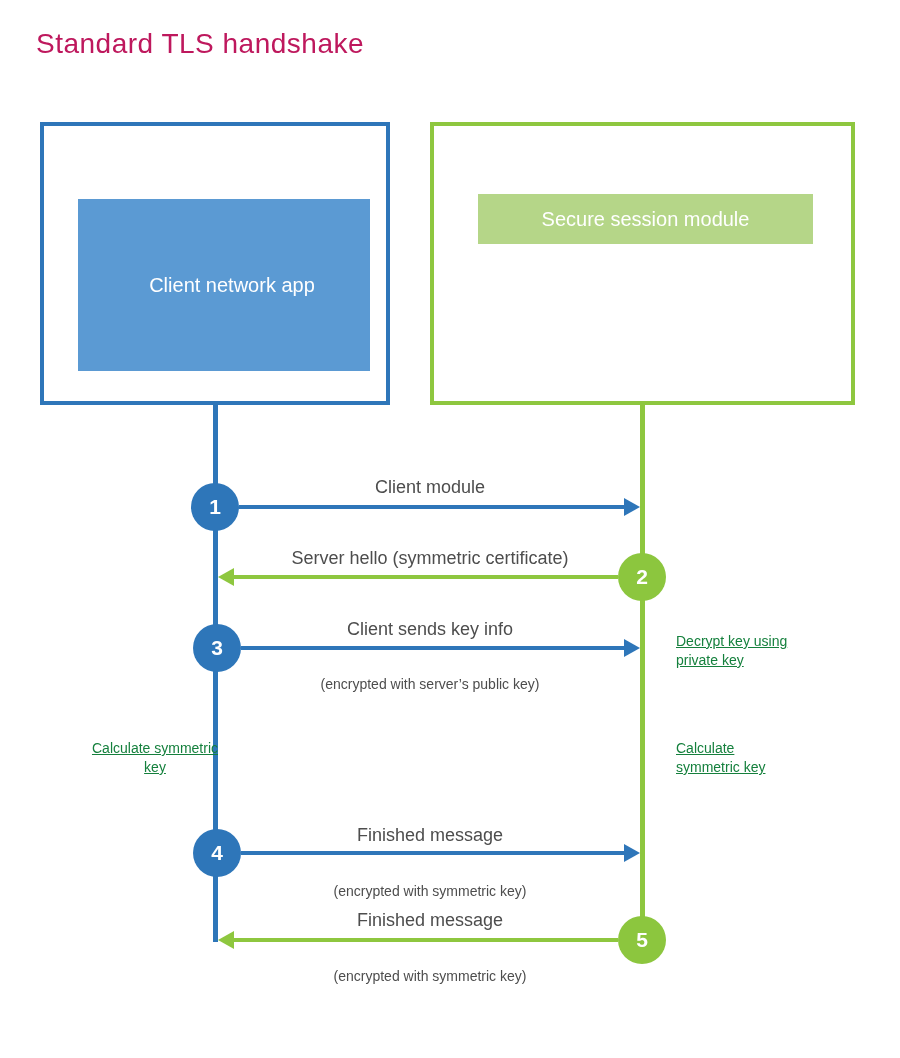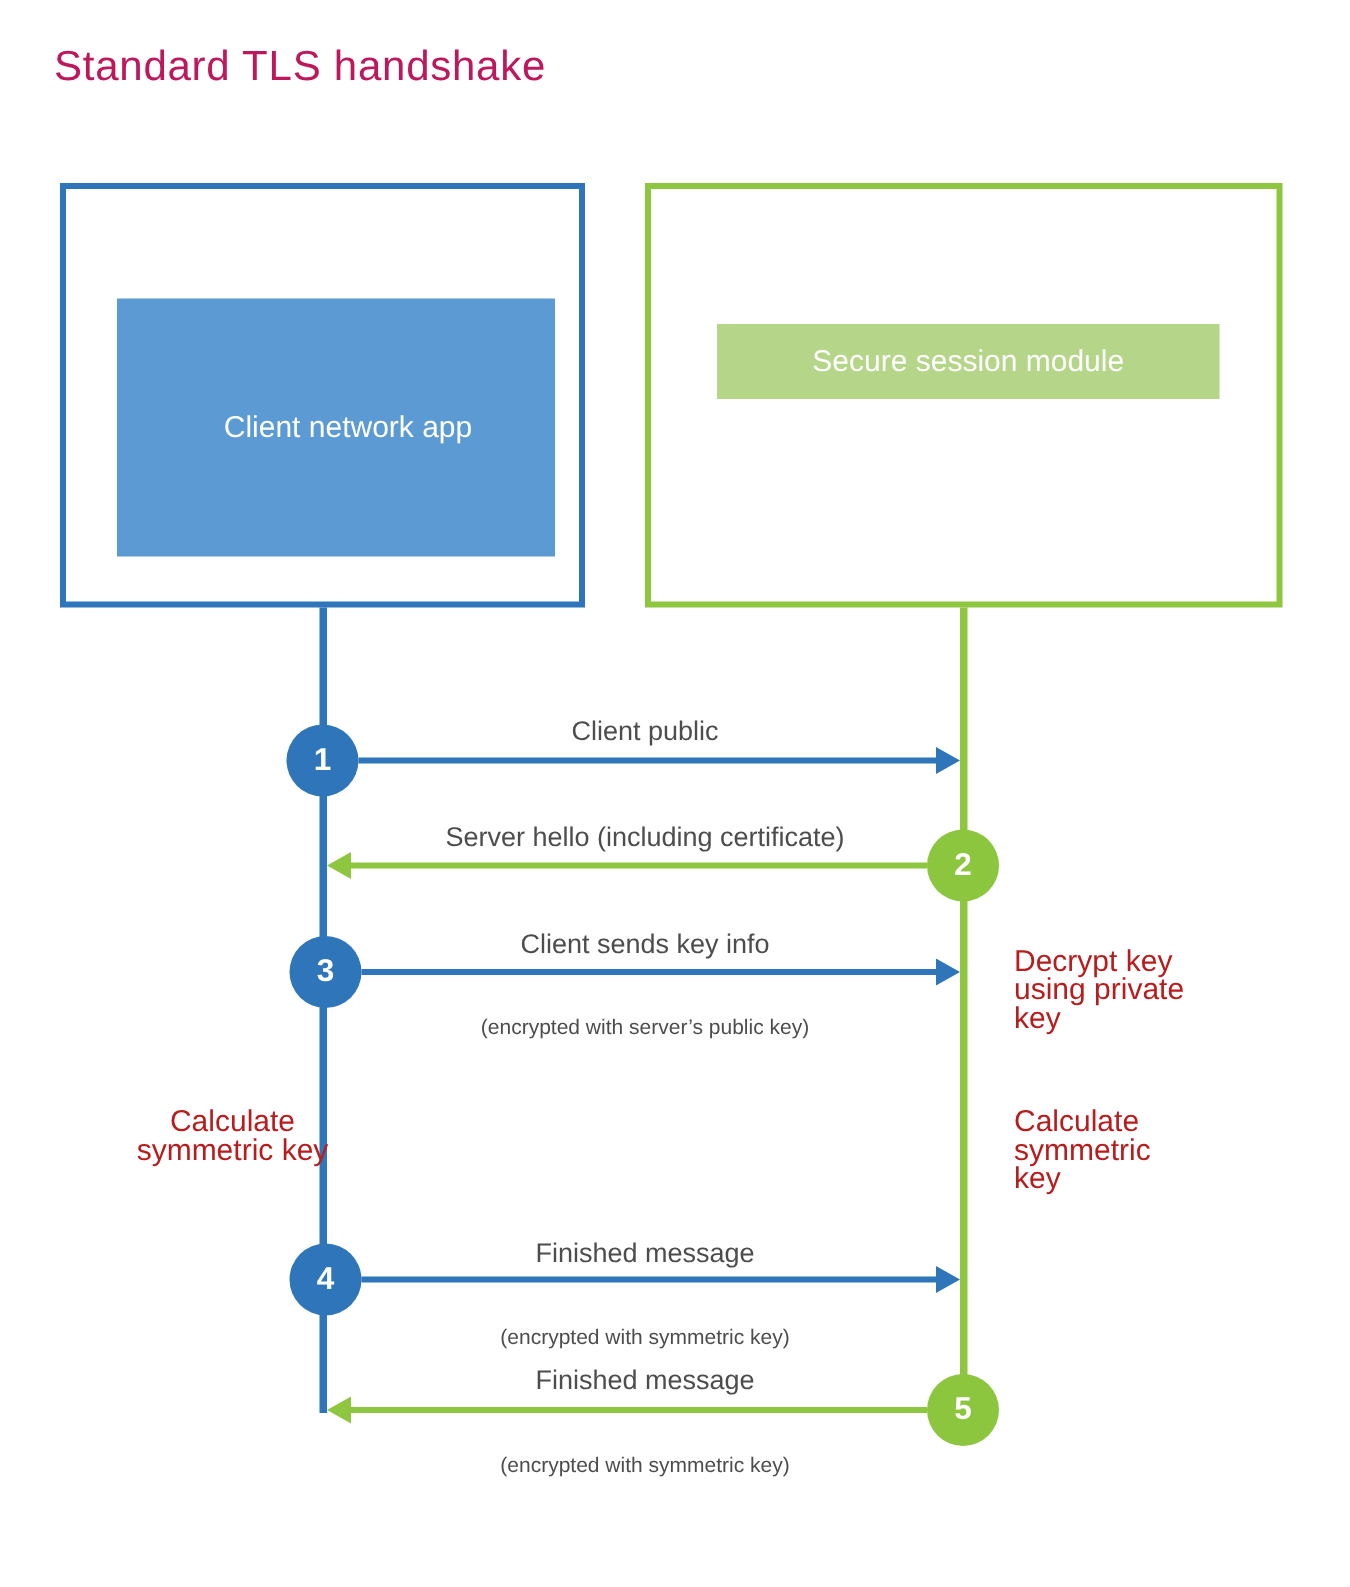--- a/index.html
+++ b/index.html
@@ -55,21 +55,21 @@
   }
   .module-bar {
     position: absolute;
     left: 44px;
     width: 335px; height: 50px;
     background: #b5d688;
     display: flex; align-items: center; justify-content: center;
     color: #ffffff;
     font-size: 20px;
   }
-  .bar-1 { top: 90px; }
+  .bar-1 { top: 68px; }
   .bar-2 { top: 136px; }
   .bar-3 { top: 197px; }
   
   .lifeline {
     position: absolute;
     top: 405px;
     width: 5px; height: 537px;
   }
   .client-line { left: 213px; background: #2e76b9; }
   .server-line { left: 640px; background: #8ec73f; }
@@ -115,23 +115,24 @@
   .msg-sub {
     position: absolute;
     left: 230px; width: 400px;
     text-align: center;
     font-size: 14px;
     color: #4d4d4d;
     margin-top: 20px;
   }
   .note {
     position: absolute;
-    font-size: 20px;
+    font-size: 14px;
     line-height: 19px;
-    color: #b91c1c;
+    color: #15803d;
+    text-decoration: underline;
   }
   .note-left  { left: 85px; width: 140px; text-align: center; }
   .note-right { left: 676px; width: 125px; text-align: left; }
 </style>
 </head>
 <body>
 
 <div class="stage">
 
   <div class="page-title">Standard TLS handshake</div>
@@ -142,28 +143,28 @@
     </div>
   </div>
 
   <div class="big-box server-box">
     <div class="module-bar bar-1">Secure session module</div>
   </div>
 
   <div class="lifeline client-line"></div>
   <div class="lifeline server-line"></div>
 
-  <div class="msg-label" style="top:477px;">Client public</div>
+  <div class="msg-label" style="top:477px;">Client module</div>
   <div class="arrow-line blue" style="left:239px; top:505px; width:388px;"></div>
   <div class="arrow-head right" style="left:624px; top:498px;"></div>
   <div class="step-circle blue" style="left:191px; top:483px;">
     <span>1</span>
   </div>
 
-  <div class="msg-label" style="top:548px;">Server hello (including certificate)</div>
+  <div class="msg-label" style="top:548px;">Server hello (symmetric certificate)</div>
   <div class="arrow-line green" style="left:233px; top:575px; width:385px;"></div>
   <div class="arrow-head left" style="left:218px; top:568px;"></div>
   <div class="step-circle green" style="left:618px; top:553px;">
     <span>2</span>
   </div>
 
   <div class="msg-label" style="top:619px;">Client sends key info</div>
   <div class="msg-sub" style="top:656px;">(encrypted with server’s public key)</div>
   <div class="arrow-line blue" style="left:241px; top:646px; width:386px;"></div>
   <div class="arrow-head right" style="left:624px; top:639px;"></div>

